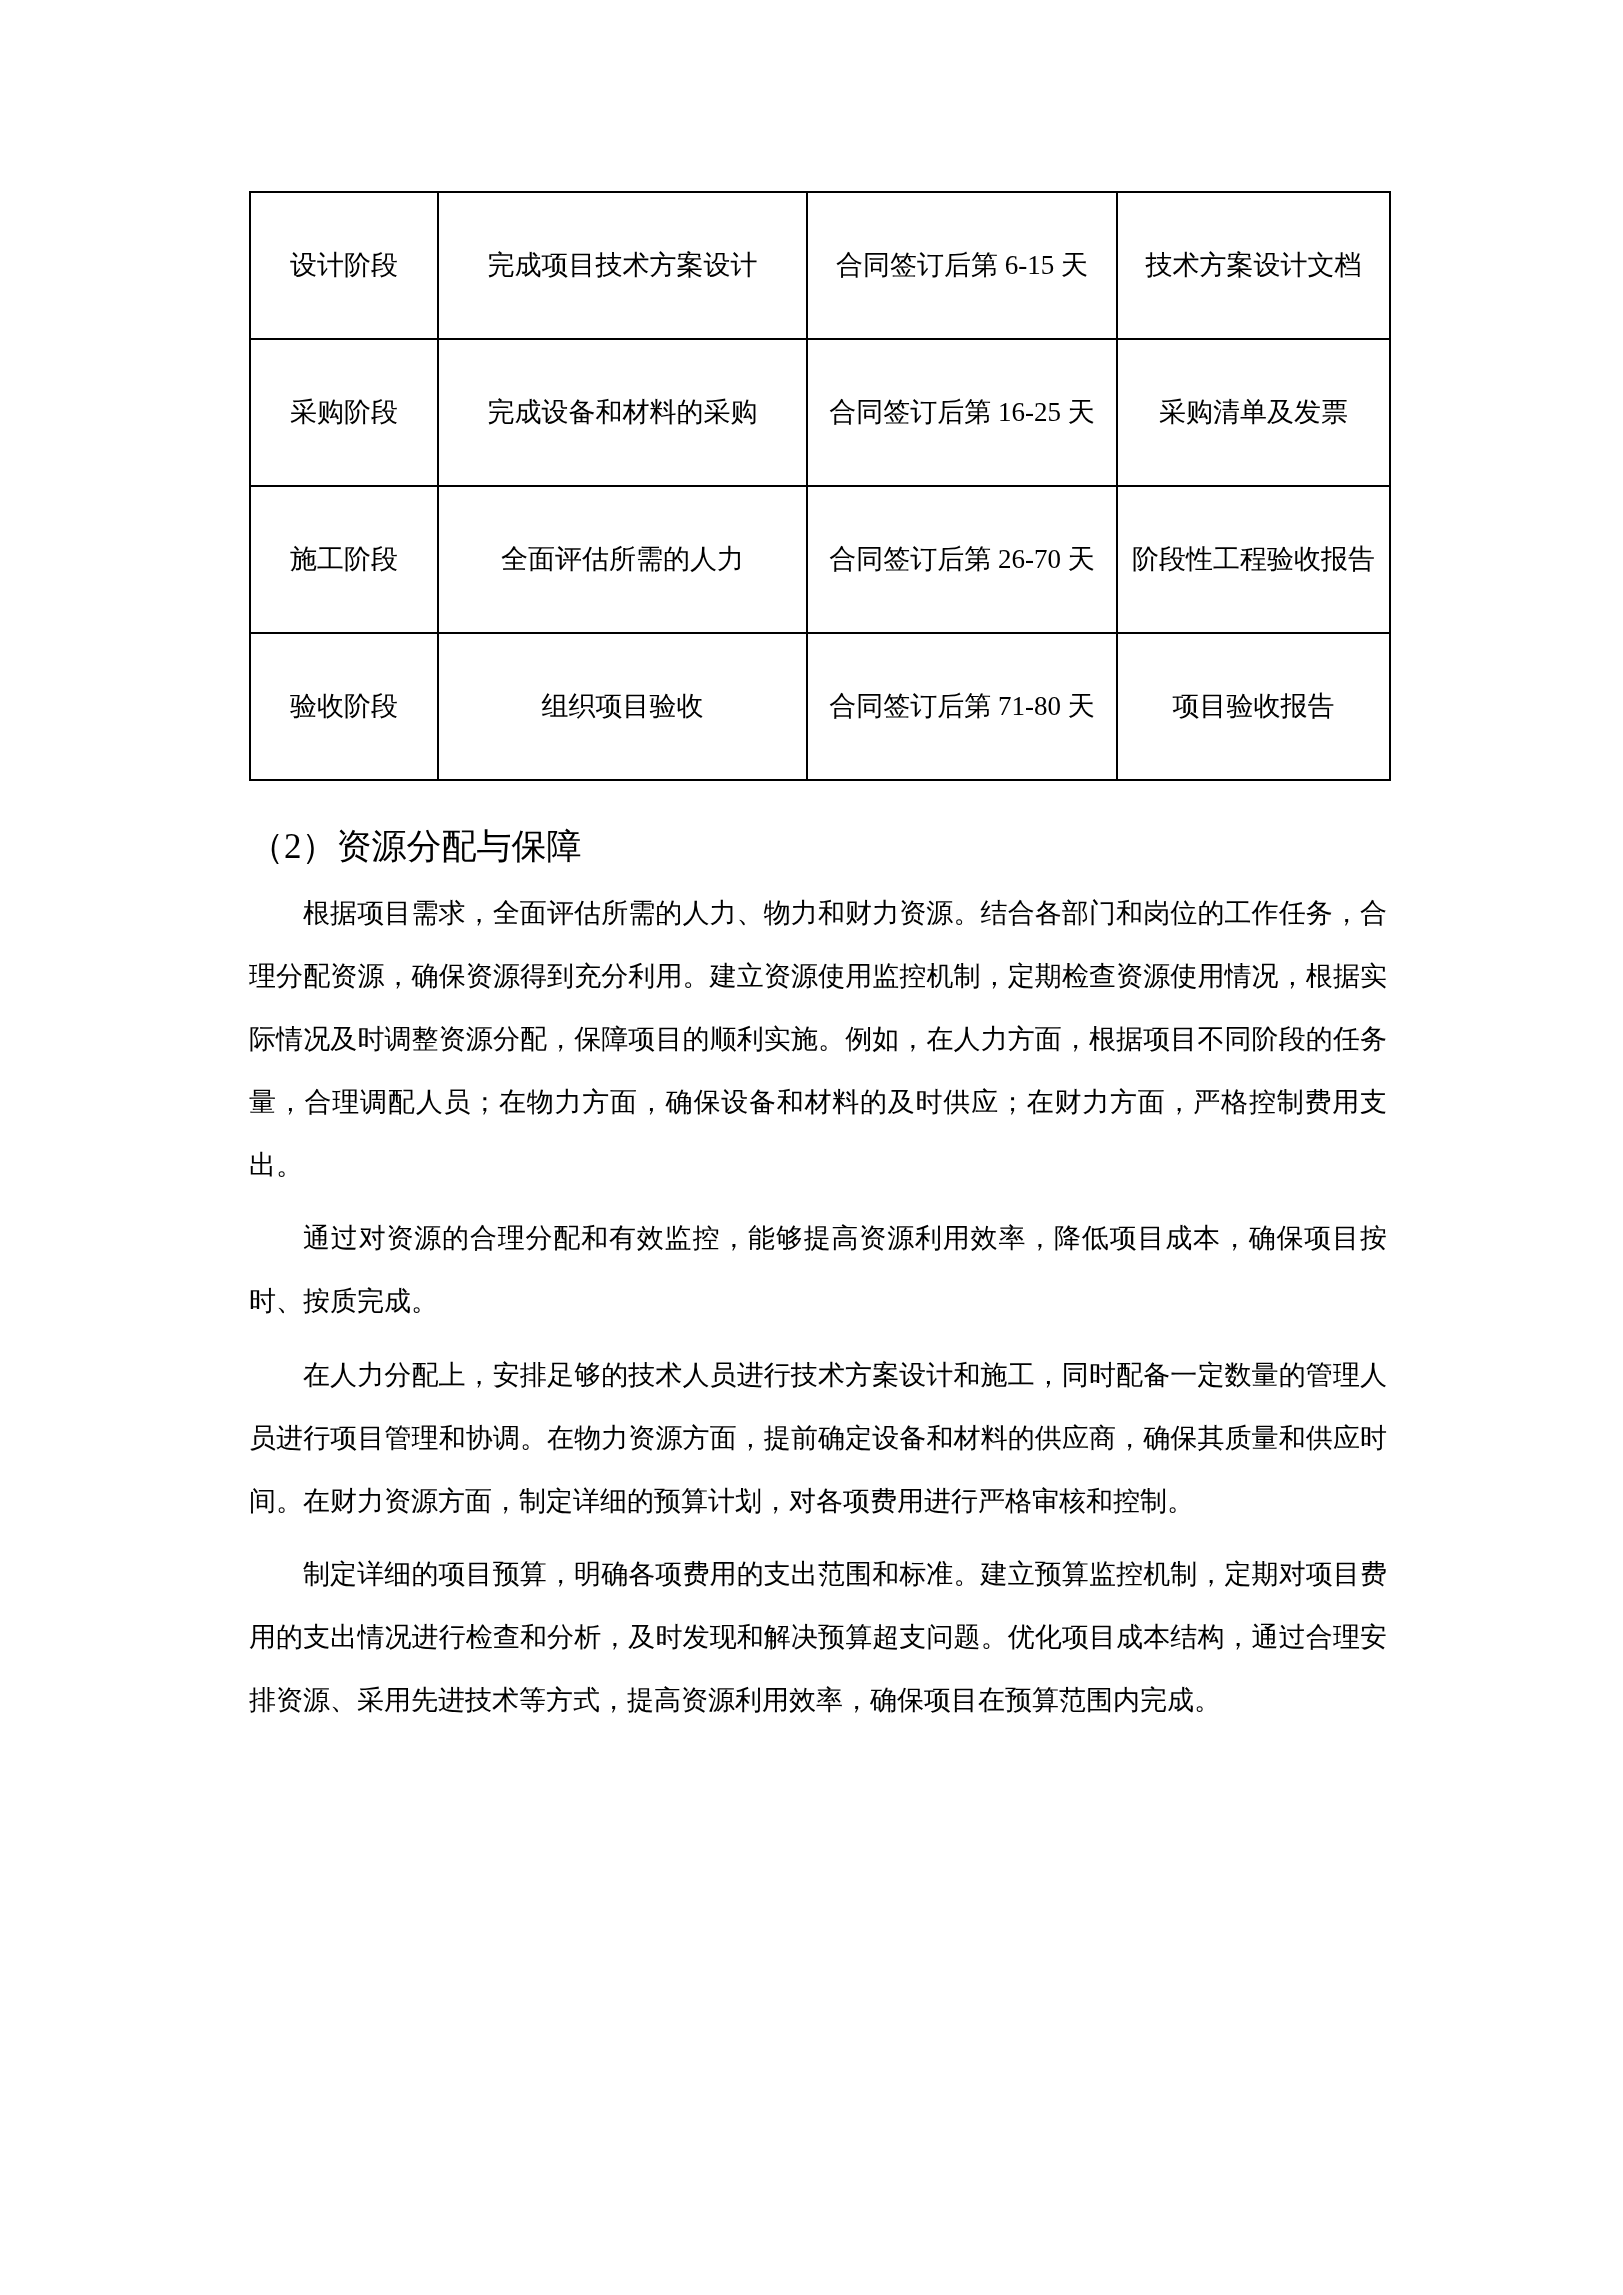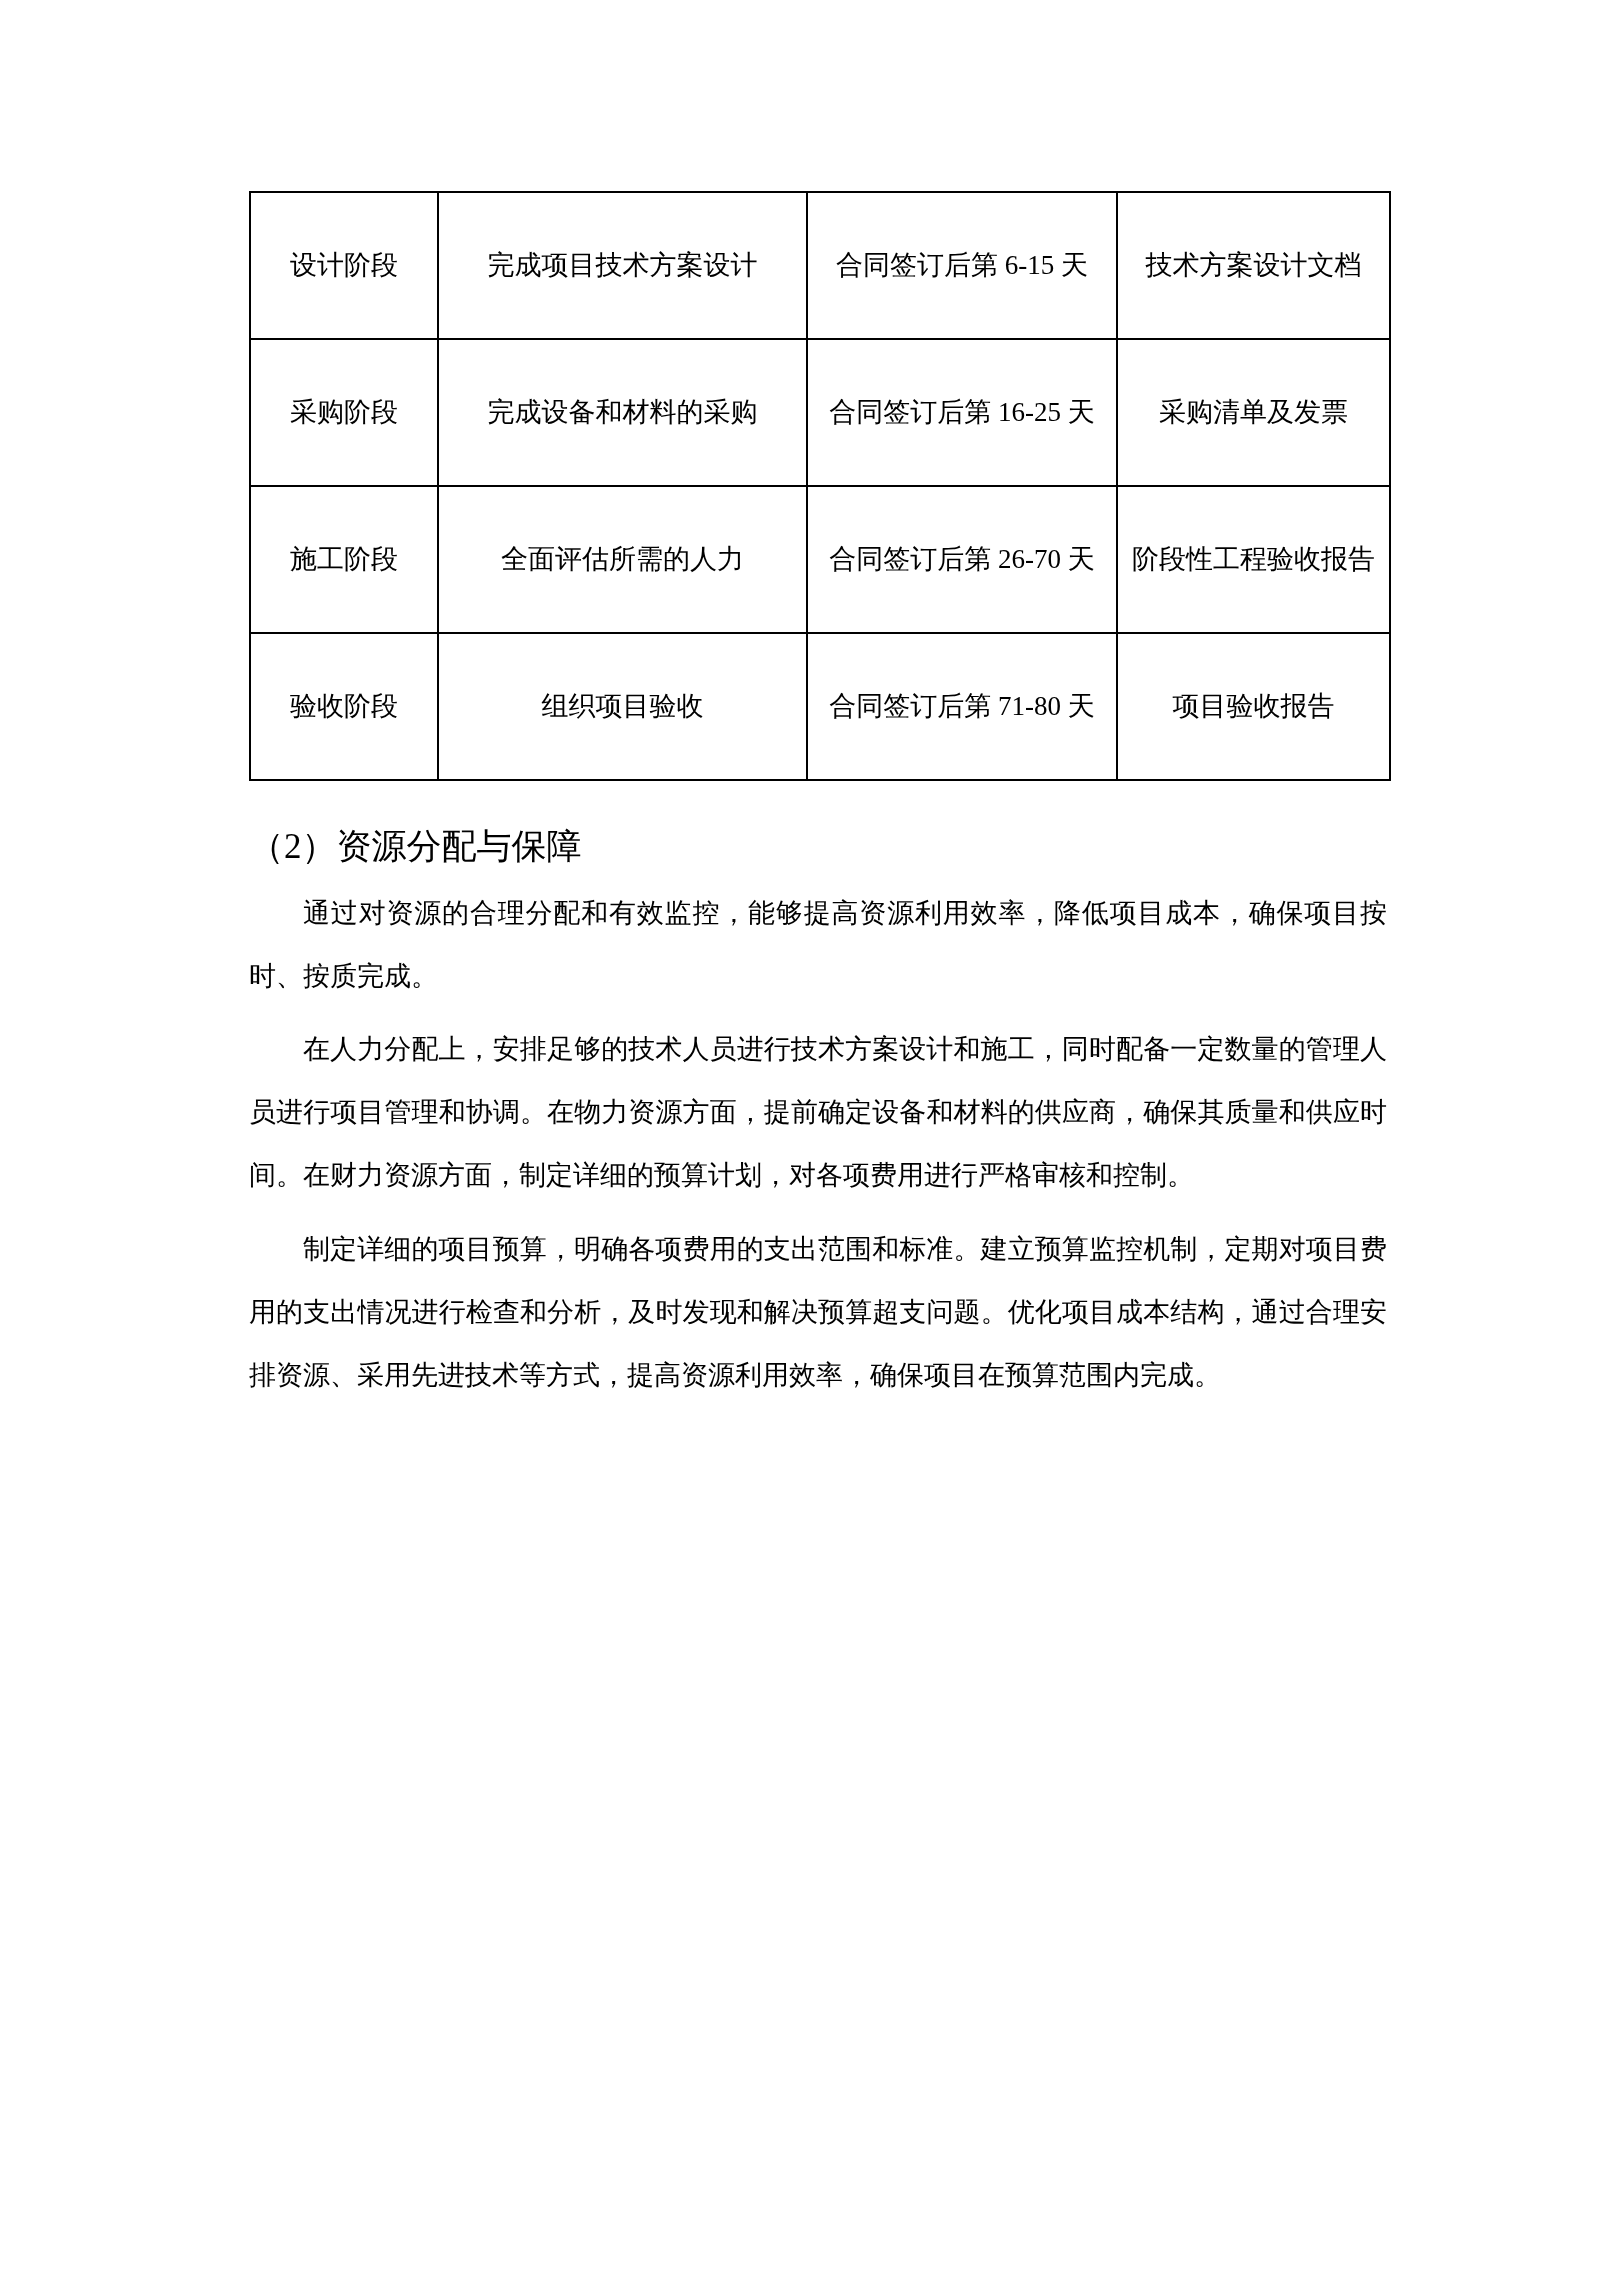--- a/index.html
+++ b/index.html
@@ -91,20 +91,21 @@
         <td>验收阶段</td>
         <td>组织项目验收</td>
         <td>合同签订后第 71-80 天</td>
         <td>项目验收报告</td>
       </tr>
     </tbody>
   </table>
 
   <div class="doc-section">
     <div class="section-heading">（2）资源分配与保障</div>
+    <p class="body-para">根据项目需求，全面评估所需的人力、物力和财力资源。结合各部门和岗位的工作任务，合理分配资源，确保资源得到充分利用。建立资源使用监控机制，定期检查资源使用情况，根据实际情况及时调整资源分配，保障项目的顺利实施。例如，在人力方面，根据项目不同阶段的任务量，合理调配人员；在物力方面，确保设备和材料的及时供应；在财力方面，严格控制费用支出。</p>
     <p class="body-para">通过对资源的合理分配和有效监控，能够提高资源利用效率，降低项目成本，确保项目按时、按质完成。</p>
     <p class="body-para">在人力分配上，安排足够的技术人员进行技术方案设计和施工，同时配备一定数量的管理人员进行项目管理和协调。在物力资源方面，提前确定设备和材料的供应商，确保其质量和供应时间。在财力资源方面，制定详细的预算计划，对各项费用进行严格审核和控制。</p>
   </div>
 
   <div class="doc-section">
     <p class="body-para">制定详细的项目预算，明确各项费用的支出范围和标准。建立预算监控机制，定期对项目费用的支出情况进行检查和分析，及时发现和解决预算超支问题。优化项目成本结构，通过合理安排资源、采用先进技术等方式，提高资源利用效率，确保项目在预算范围内完成。</p>
   </div>
 
 </div>
 

